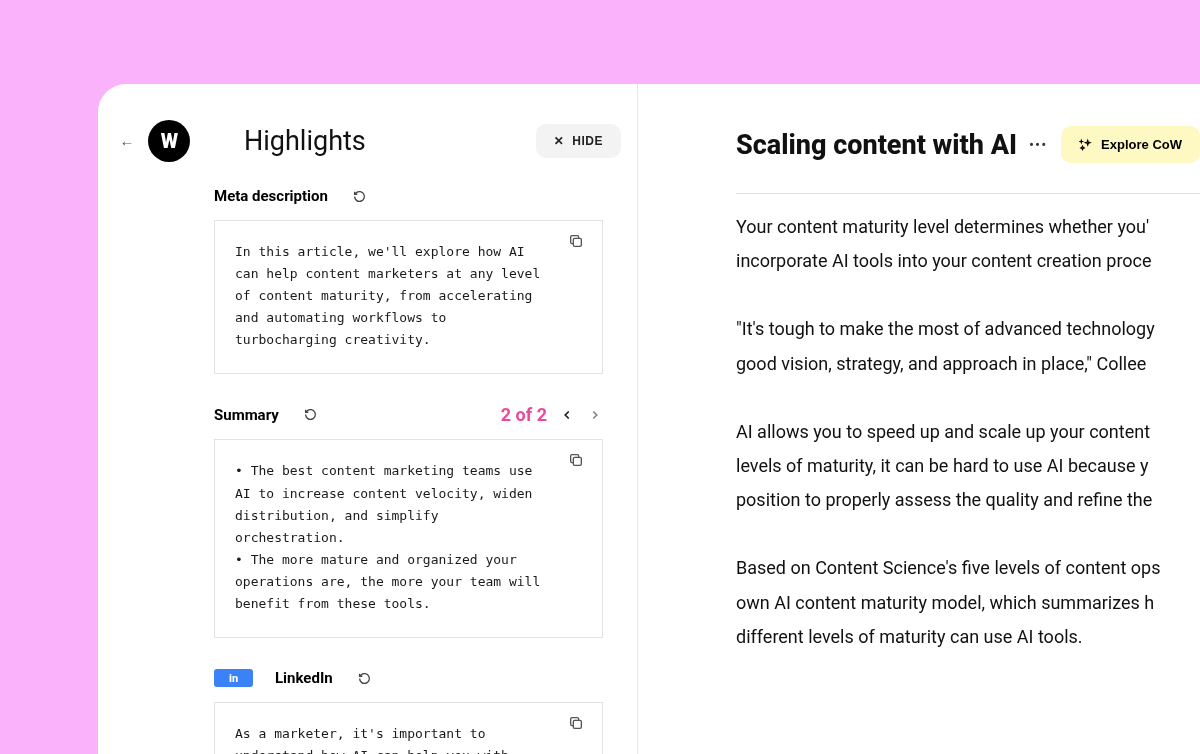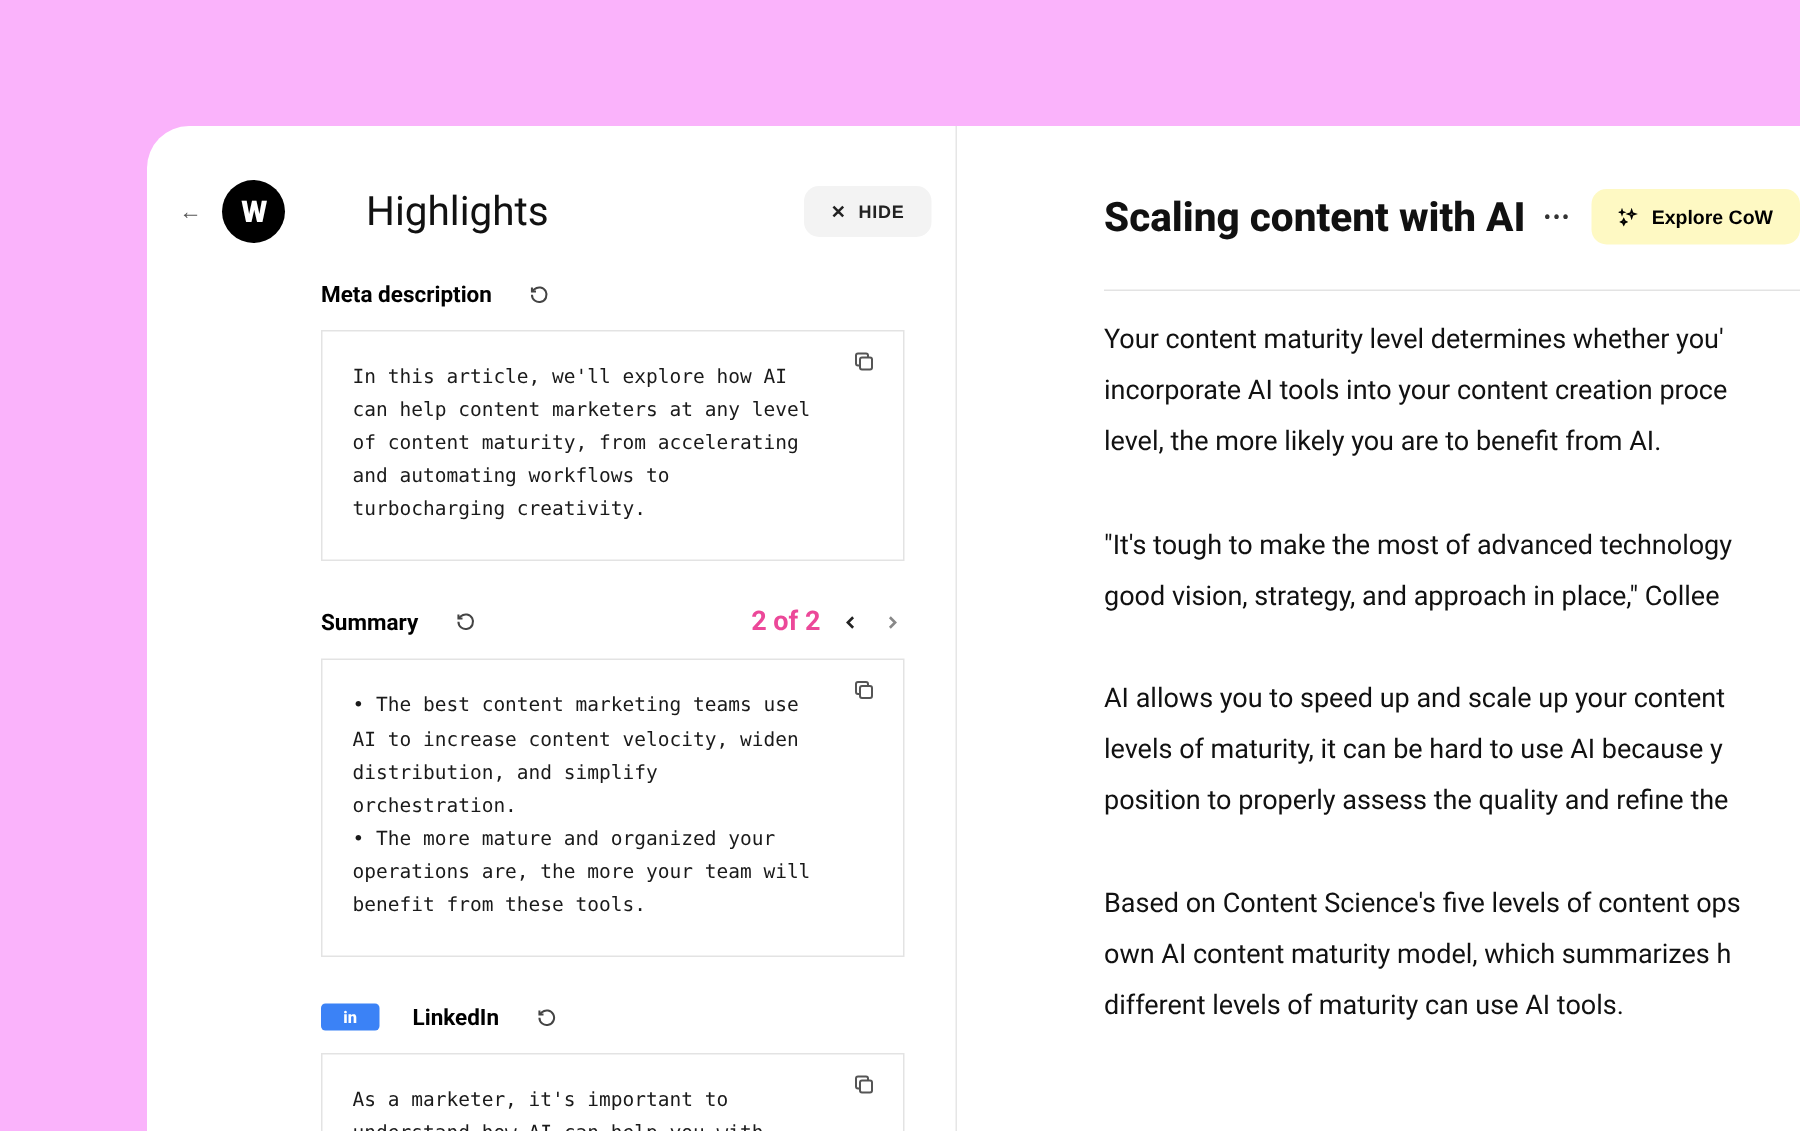--- a/index.html
+++ b/index.html
@@ -303,21 +303,20 @@
             <path d="M15 4l-1 3-3 1 3 1 1 3 1-3 3-1-3-1zM6 14l-1 2-2 1 2 1 1 2 1-2 2-1-2-1zM4 4l-.5 1.5L2 6l1.5.5L4 8l.5-1.5L6 6l-1.5-.5z"></path>
           </svg>
         <span>Explore CoW</span>
       </button>
     </div>
     <div class="divider"></div>
     <div class="doc-body">
       <p>
         <span>Your content maturity level determines whether you'</span><br>
         <span>incorporate AI tools into your content creation proce</span><br>
-        <span>level, the more likely you are to benefit from AI.</span>
       </p>
       <p>
         <span>"It's tough to make the most of advanced technology</span><br>
         <span>good vision, strategy, and approach in place," Collee</span>
       </p>
       <p>
         <span>AI allows you to speed up and scale up your content</span><br>
         <span>levels of maturity, it can be hard to use AI because y</span><br>
         <span>position to properly assess the quality and refine the</span>
       </p>

